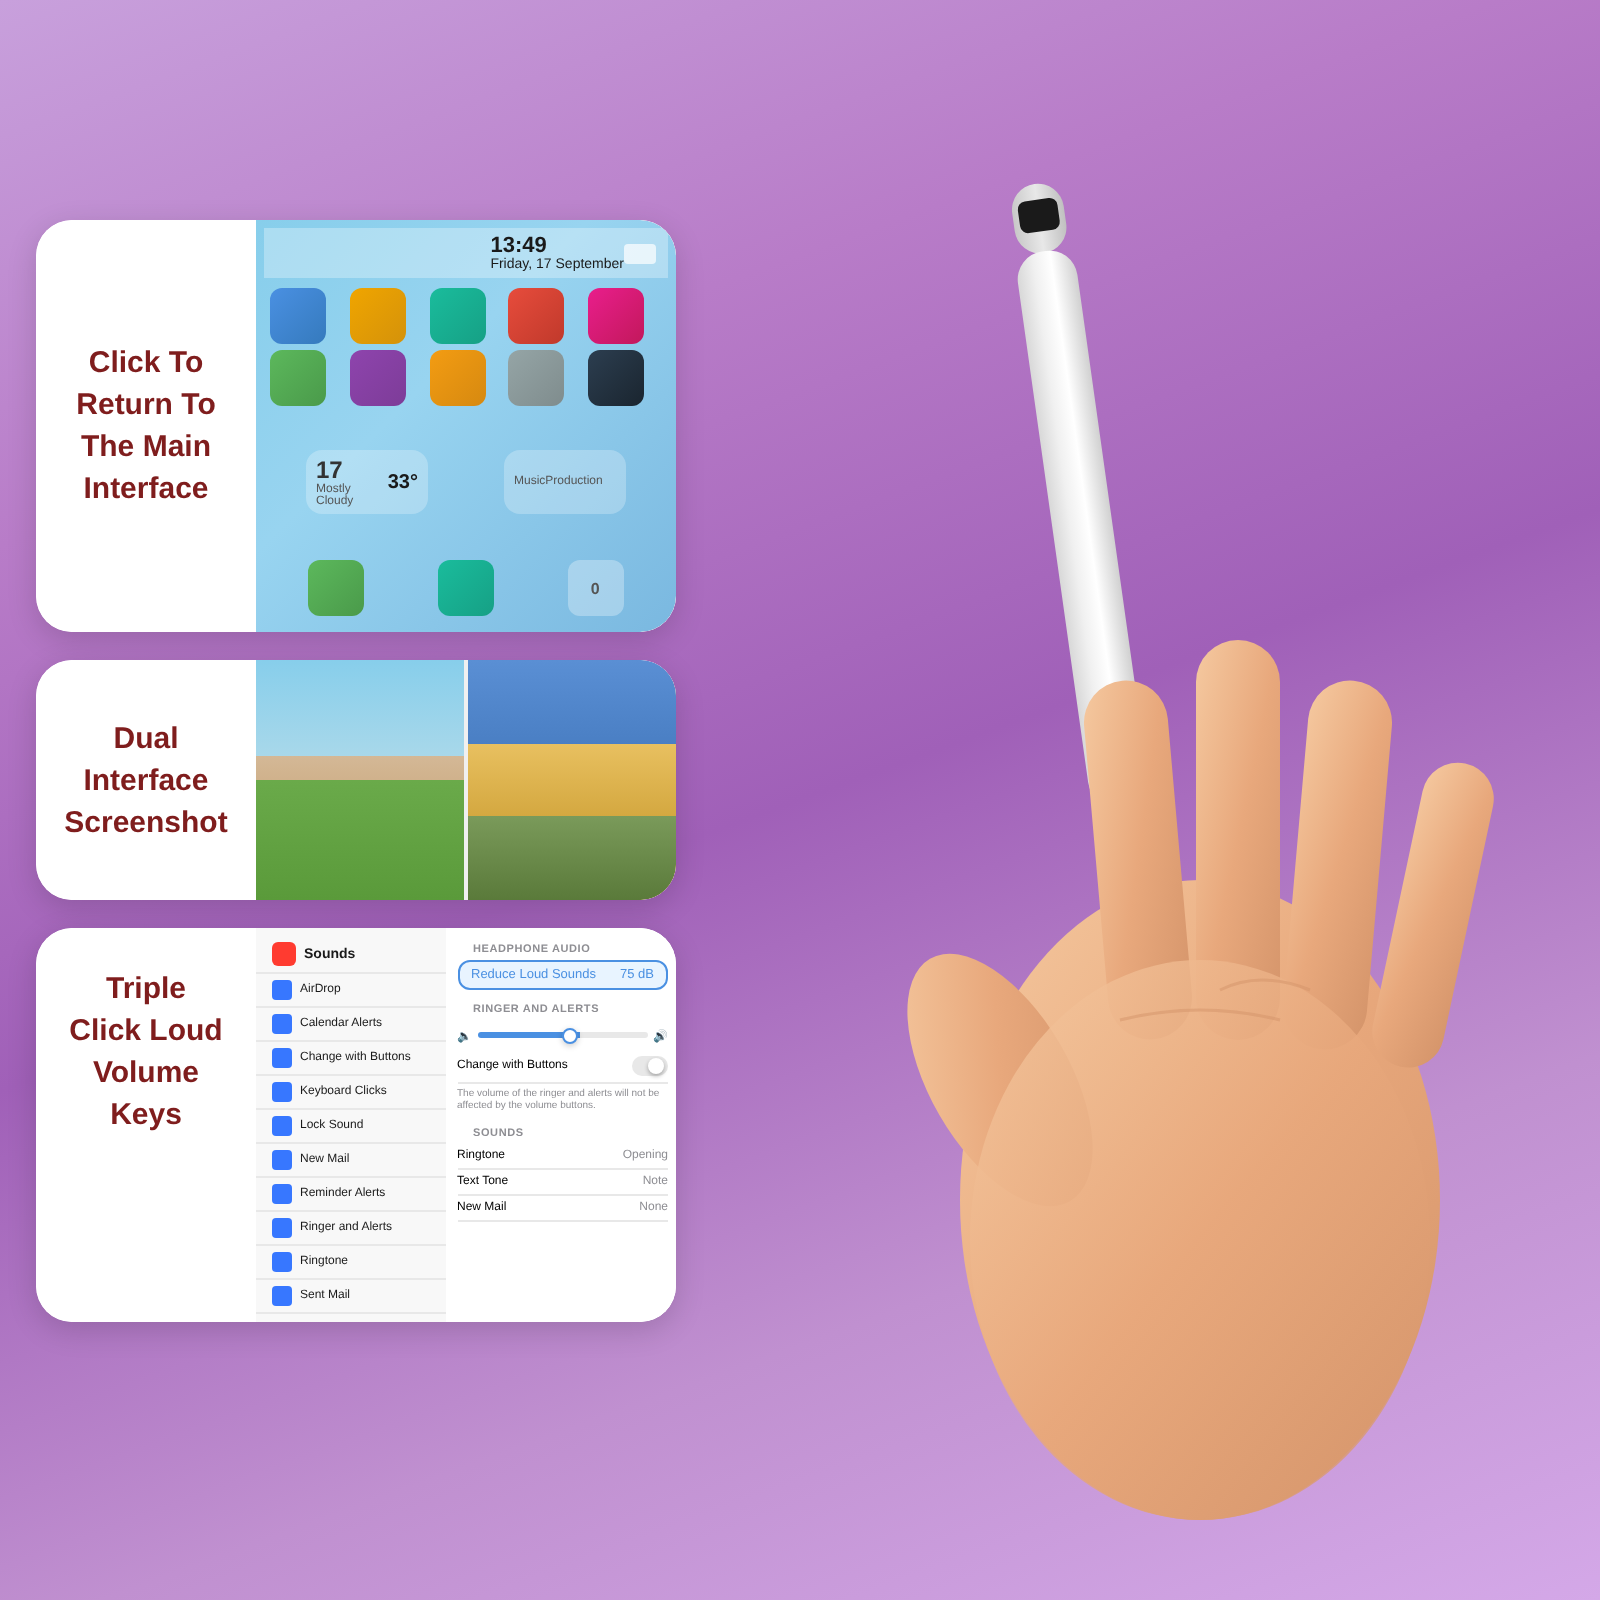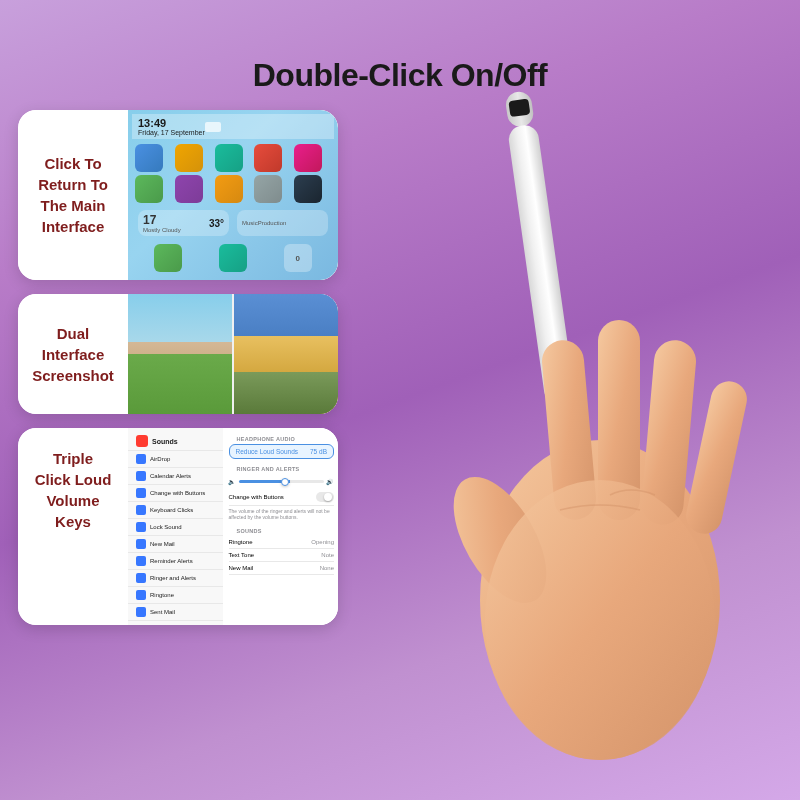--- a/index.html
+++ b/index.html
@@ -88,21 +88,21 @@
     .ipad-screen {
       width: 100%;
       height: 100%;
       background: linear-gradient(135deg, #87ceeb 0%, #98d4f0 40%, #7ab8e0 100%);
       position: relative;
       padding: 4px;
     }
 
     .ipad-status-bar {
       display: flex;
-      justify-content: flex-start;
+      justify-content: flex-end;
       align-items: center;
       padding: 3px 6px;
       background: rgba(255,255,255,0.3);
     }
 
     .ipad-time {
       font-size: 11px;
       font-weight: 800;
       color: #1a1a1a;
     }
@@ -295,21 +295,21 @@
     .card-2 .card-screenshot { min-height: 120px; }
     .card-3 .card-screenshot { min-height: 145px; }
 
     .card-3 .card-label { align-items: flex-start; padding-top: 20px; }
 
     
     .weather-widget {
       background: rgba(255,255,255,0.25);
       border-radius: 8px;
       padding: 3px 5px;
-      margin: 2px;
+      margin: 17px;
       display: flex;
       align-items: center;
       justify-content: space-between;
     }
 
     .widget-date {
       font-size: 12px;
       font-weight: 800;
       color: #333;
     }
@@ -320,21 +320,20 @@
     }
   </style>
 </head>
 <body>
 
 <div class="main-container">
 
   <div class="header-title">
     <h1>
       <br>
-      <span>Double-Click On/Off</span>
     </h1>
   </div>
 
   <div class="cards-area">
 
     <div class="card card-1">
       <div class="card-label">
         <span class="card-label-text" style="white-space:pre-line;">Click To
 Return To
 The Main

